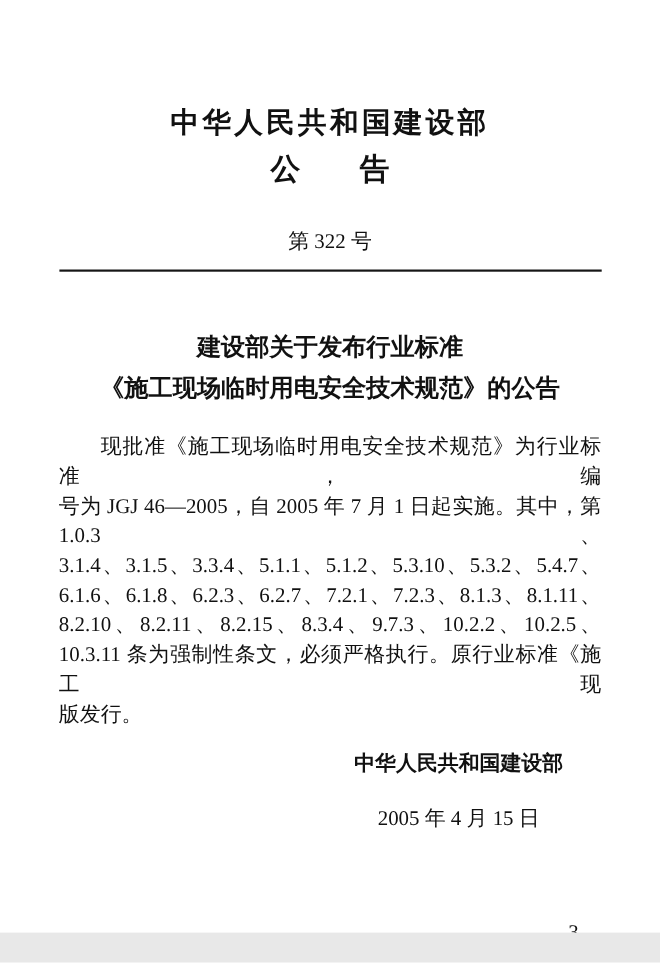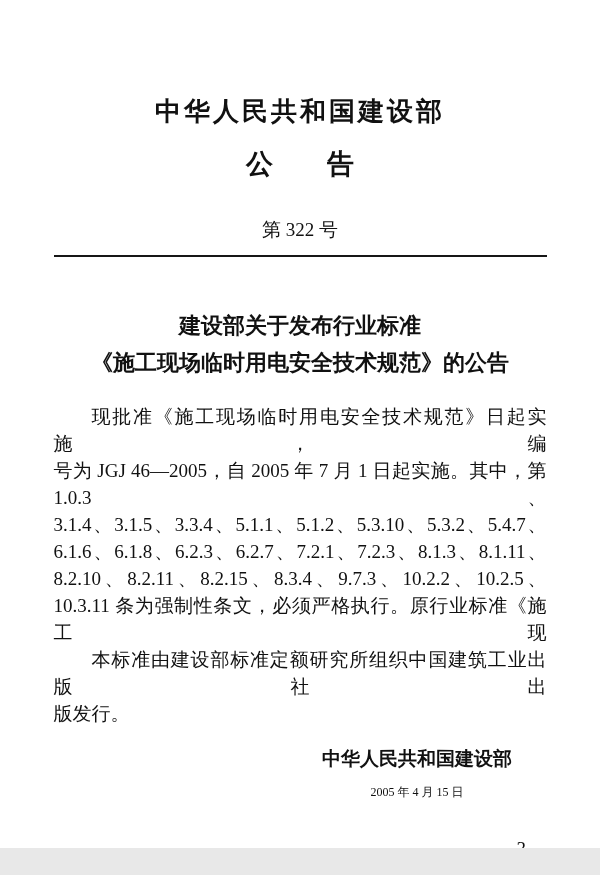--- a/index.html
+++ b/index.html
@@ -20,21 +20,21 @@
   .ministry-title {
     margin: 0;
     padding-top: 95px;
     text-align: center;
     font-size: 26px;
     font-weight: bold;
     letter-spacing: 3px;
     line-height: 34px;
   }
   .announcement-title {
-    margin-top: 18px;
+    margin-top: 8px;
     text-align: center;
     font-size: 27px;
     font-weight: bold;
     line-height: 34px;
   }
   .announcement-number {
     margin-top: 36px;
     text-align: center;
     font-size: 19px;
     font-weight: normal;
@@ -78,22 +78,22 @@
     flex-direction: column;
     align-items: center;
     float: right;
   }
   .signature-org {
     font-size: 19px;
     font-weight: bold;
     line-height: 27px;
   }
   .signature-date {
-    margin-top: 7px;
-    font-size: 12px;
+    margin-top: 23px;
+    font-size: 19px;
     line-height: 27px;
   }
   .page-number {
     position: absolute;
     top: 838px;
     right: 74px;
     font-size: 19px;
   }
 </style>
 </head>
@@ -109,29 +109,28 @@
 
   <hr class="divider">
 
   <div class="doc-title">
     <div>建设部关于发布行业标准</div>
     <div>《施工现场临时用电安全技术规范》的公告</div>
   </div>
 
   <div class="body-text">
     <div>
-      <div class="body-line just indent">现批准《施工现场临时用电安全技术规范》日起实施，编</div>
+      <div class="body-line just indent">现批准《施工现场临时用电安全技术规范》为行业标准，编</div>
       <div class="body-line just">号为 JGJ 46—2005，自 2005 年 7 月 1 日起实施。其中，第 1.0.3、</div>
       <div class="body-line just">3.1.4、3.1.5、3.3.4、5.1.1、5.1.2、5.3.10、5.3.2、5.4.7、</div>
       <div class="body-line just">6.1.6、6.1.8、6.2.3、6.2.7、7.2.1、7.2.3、8.1.3、8.1.11、</div>
       <div class="body-line just">8.2.10、8.2.11、8.2.15、8.3.4、9.7.3、10.2.2、10.2.5、</div>
       <div class="body-line just">10.3.11 条为强制性条文，必须严格执行。原行业标准《施工现</div>
     </div>
     <div>
-      <div class="body-line just indent">本标准由建设部标准定额研究所组织中国建筑工业出版社出</div>
       <div class="body-line">版发行。</div>
     </div>
   </div>
 
   <div class="signature-block">
     <div class="signature-org">中华人民共和国建设部</div>
     <div class="signature-date">2005 年 4 月 15 日</div>
   </div>
 
   <div class="page-number">3</div>

